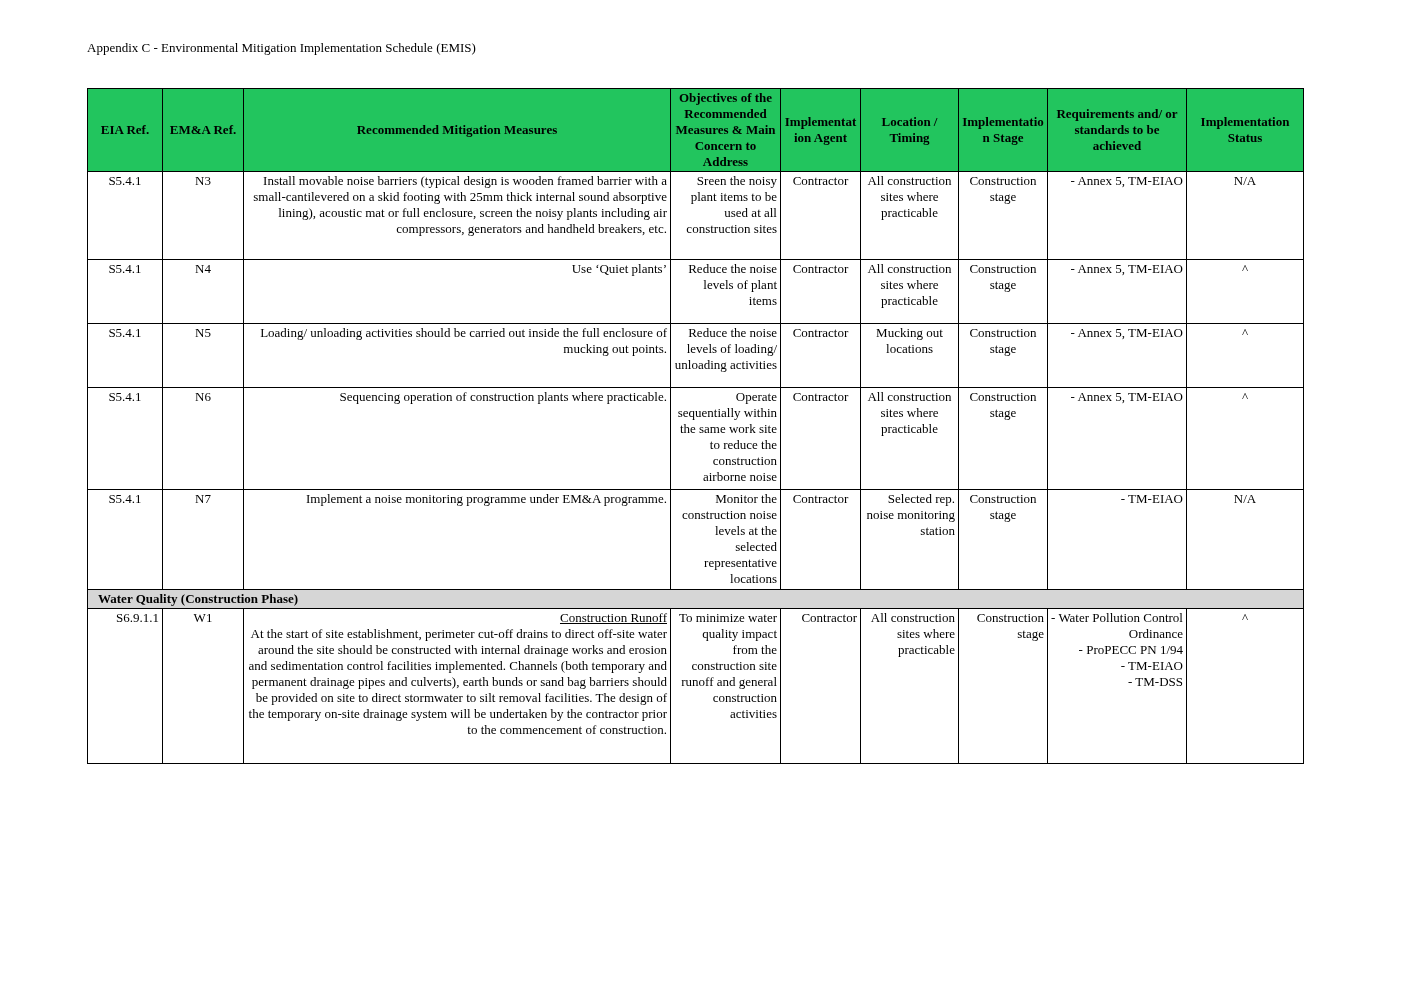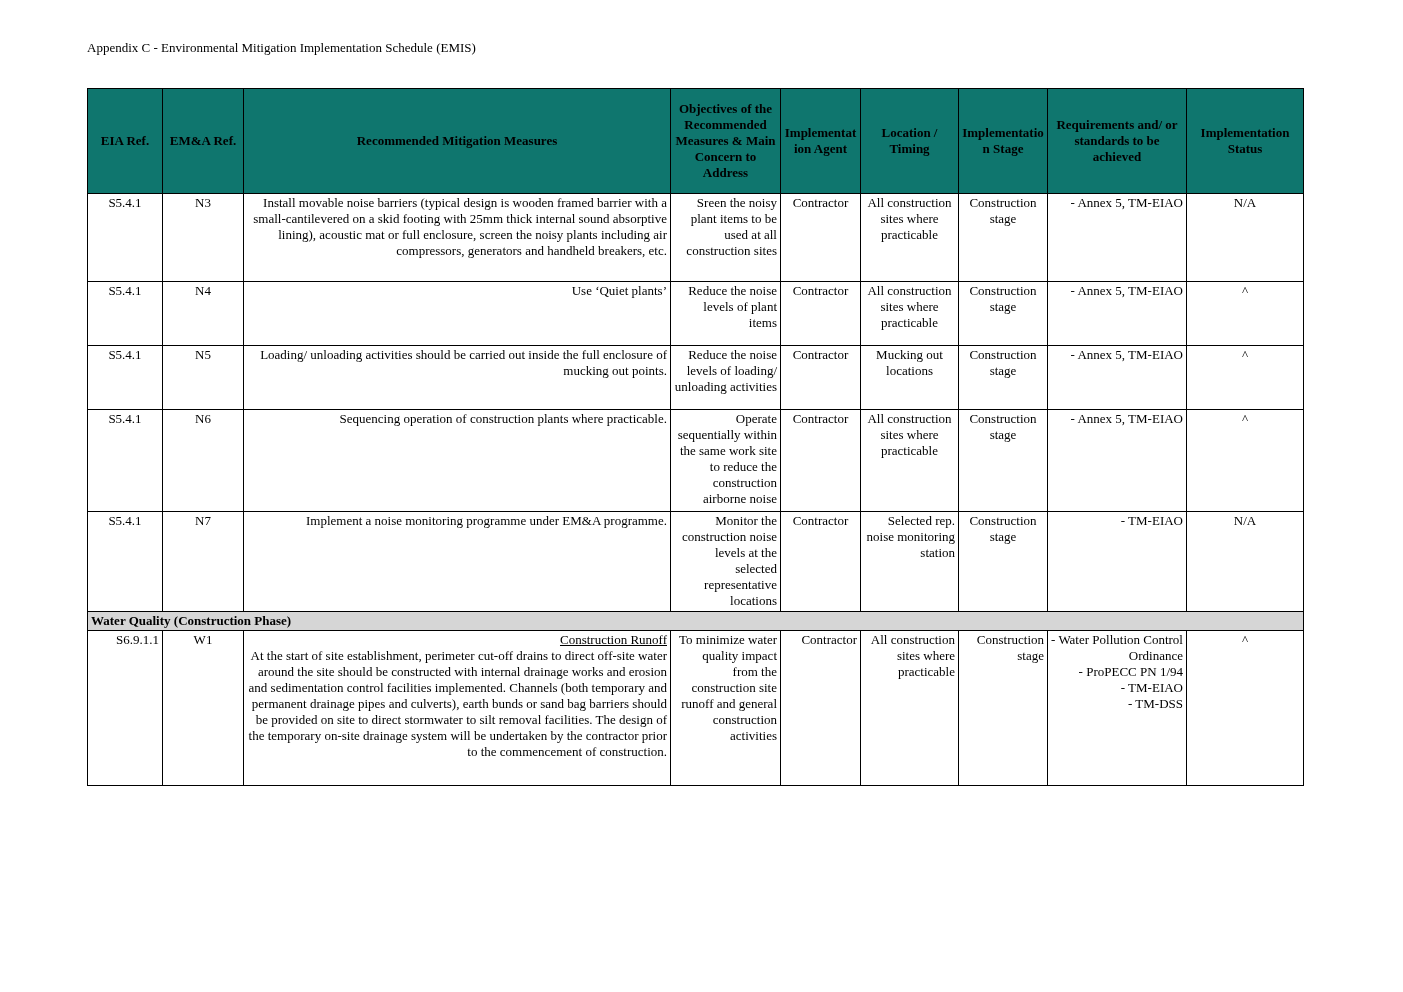--- a/index.html
+++ b/index.html
@@ -22,34 +22,34 @@
   }
   th, td {
     border: 1px solid #000;
     font-size: 13px; line-height: 16px;
     padding: 1px 3px;
     vertical-align: top;
     overflow: hidden;
     word-wrap: break-word;
   }
   thead th {
-    background: #0f766e;
+    background: #22c55e;
     font-weight: bold;
     text-align: center;
     vertical-align: middle;
     height: 82px;
-    padding: 12px 2px;
+    padding: 1px 2px;
   }
   td.center { text-align: center; }
   td.left { text-align: right; }
   .section-row td {
     background: #d6d6d6;
     font-weight: bold;
     height: 19px;
-    padding: 0 3px;
+    padding: 0 10px;
     line-height: 17px;
   }
   .req { white-space: pre-line; }
   .u { text-decoration: underline; margin-top: 22px; }
 
   tr.r1 td { height: 88px; }
   tr.r2 td { height: 64px; }
   tr.r3 td { height: 64px; }
   tr.r4 td { height: 102px; }
   tr.r5 td { height: 100px; }

